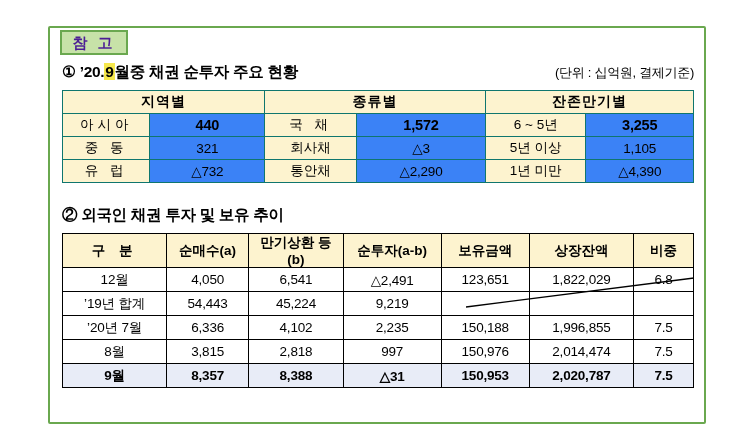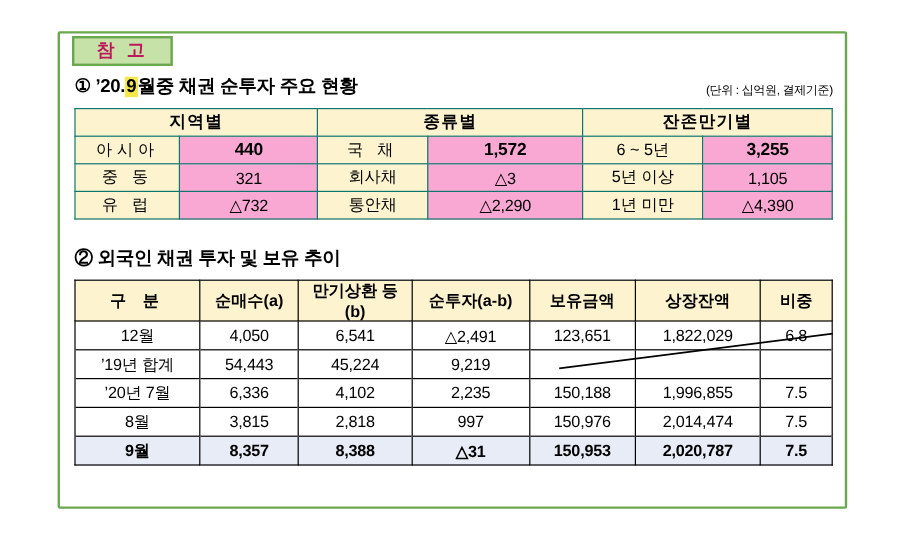--- a/index.html
+++ b/index.html
@@ -28,31 +28,31 @@
     height: 398px;
     border: 2px solid #6aa84f;
     border-radius: 2px;
     box-sizing: border-box;
     background: #ffffff;
   }
   .tag {
     position: absolute;
     left: 60px;
     top: 30px;
-    width: 84px;
+    width: 68px;
     height: 25px;
     background: #c7e2a8;
     border: 2px solid #6aa84f;
     box-sizing: border-box;
     font-size: 15px;
     font-weight: bold;
     letter-spacing: 3px;
     text-align: center;
     line-height: 21px;
-    color: #be185d;
+    color: #4c1d95;
   }
   .content {
     position: absolute;
     left: 62px;
     top: 62px;
     width: 632px;
   }
   .section-head {
     display: flex;
     align-items: flex-end;
@@ -63,21 +63,21 @@
     font-size: 15.5px;
     font-weight: bold;
     letter-spacing: -0.3px;
     white-space: nowrap;
   }
   .section-title .hl {
     background: #f6e84c;
     padding: 0 1px;
   }
   .unit {
-    font-size: 10px;
+    font-size: 13px;
     letter-spacing: -0.3px;
     white-space: nowrap;
     padding-bottom: 1px;
   }
   table {
     border-collapse: collapse;
     width: 100%;
     table-layout: fixed;
   }
   table.t1 td, table.t1 th {
@@ -99,21 +99,21 @@
     font-weight: normal;
     letter-spacing: 4px;
   }
   table.t1 .lbl.b {
     font-weight: normal;
   }
   table.t1 .lbl.nosp {
     letter-spacing: 0px;
   }
   table.t1 .val {
-    background: #f9a8d4;
+    background: #3b82f6;
   }
   table.t1 tr.first td {
     font-weight: bold;
   }
   table.t1 tr.first td.val {
     font-size: 14.5px;
   }
   .spacer {
     height: 22px;
   }

